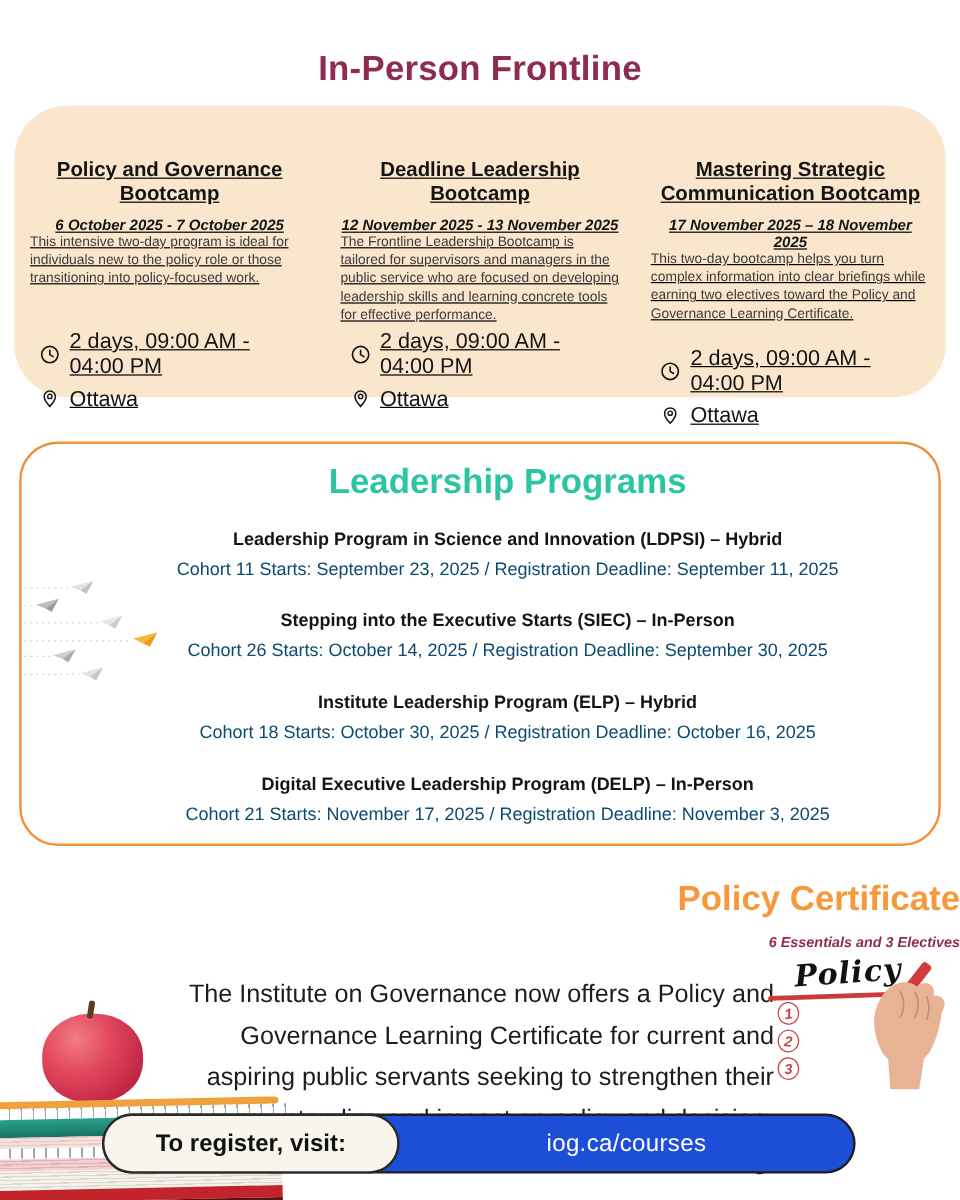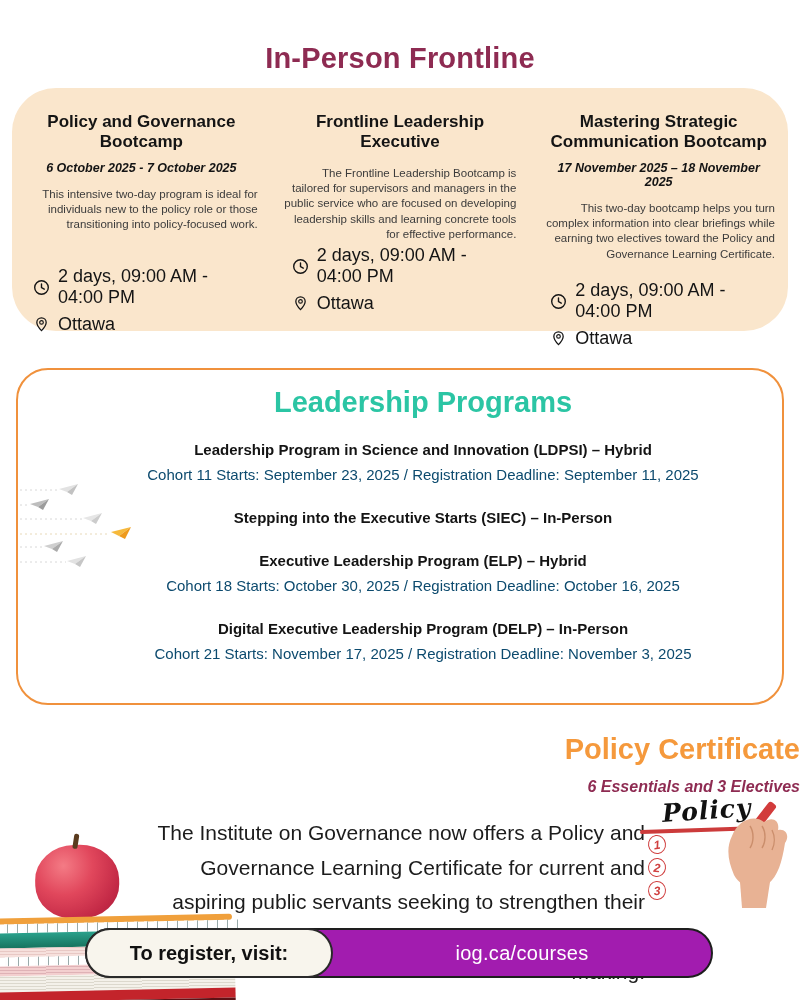--- a/index.html
+++ b/index.html
@@ -24,37 +24,36 @@
   
   .bootcamps-panel {
     position: absolute; top: 88px; left: 12px;
     width: 776px; height: 243px;
     background: #FAE6CC;
     border-radius: 44px;
     display: flex;
   }
   .bootcamp-card {
     flex: 1 1 0;
-    padding: 24px 13px 0 13px;
-    display: flex; flex-direction: column;
+    padding: 44px 13px 0 13px;
+    display: flex; flex-direction: column; text-decoration: underline;
   }
   .bootcamp-card h2 {
     font-size: 17px; font-weight: bold; color: #141414;
     text-align: center; line-height: 1.18;
     min-height: 42px;
   }
   .bootcamp-dates {
     margin-top: 7px;
     font-size: 12.5px; font-weight: bold; font-style: italic;
     color: #141414; text-align: center;
   }
   .bootcamp-desc {
-    margin-top: 12px;
     font-size: 11.5px; color: #3b3b3b;
-    text-align: right; line-height: 1.32;
+    text-align: left; line-height: 1.32;
     min-height: 76px;
   }
   .meta-row {
     display: flex; align-items: center;
     margin: 3px 0 3px 8px;
     font-size: 18px; color: #141414;
   }
   .meta-row .icon { width: 17px; height: 17px; margin-right: 8px; flex: none; display: inline-flex; }
   .meta-row .icon svg { width: 100%; height: 100%; }
 
@@ -83,21 +82,21 @@
   }
 
   
   .certificate {
     position: absolute; top: 733px; left: 0; width: 100%;
     text-align: right;
   }
   .certificate-title { font-size: 29px; font-weight: bold; color: #F5993C; }
   .certificate-subtitle {
     margin-top: 12px;
-    font-size: 16px; font-weight: bold; font-style: italic; color: #8E2B52;
+    font-size: 12px; font-weight: bold; font-style: italic; color: #8E2B52;
   }
   .certificate-desc {
     margin: 20px auto 16px;
     width: 490px;
     font-size: 21px; color: #1c1c1c; line-height: 1.65;
   }
 
   
   .policy-hand {
     position: absolute; left: 622px; top: 792px;
@@ -159,21 +158,21 @@
   .nb2 .body { height: 10px; background: repeating-linear-gradient(0deg, #F3CFCF 0 2px, #dfb2b6 2px 3px); }
   .book { position: absolute; left: 0; top: 138px; width: 240px; }
   .book .pages { height: 16px; background: repeating-linear-gradient(0deg, #F4F1EA 0 2px, #dcd8cd 2px 3px); }
   .book .cover { height: 10px; background: #C3242B; }
   .book .spine { height: 5px; background: #5e1115; }
 
   
   .register-bar {
     position: absolute; left: 85px; top: 928px;
     width: 628px; height: 50px;
-    background: #a21caf;
+    background: #1d4ed8;
     border: 2px solid #1e1e1e;
     border-radius: 26px;
     display: flex; align-items: stretch;
     z-index: 5;
   }
   .register-pill {
     flex: none; width: 248px;
     margin: -2px 0 -2px -2px;
     background: #F8F5ED;
     border: 2px solid #2a2a2a;
@@ -215,21 +214,22 @@
           <svg viewBox="0 0 16 16">
               <path d="M8 1.8 C5.4 1.8 3.6 3.8 3.6 6.1 C3.6 9.2 8 13.8 8 13.8 C8 13.8 12.4 9.2 12.4 6.1 C12.4 3.8 10.6 1.8 8 1.8 Z" fill="none" stroke="#141414" stroke-width="1.2"></path>
               <circle cx="8" cy="6" r="1.7" fill="none" stroke="#141414" stroke-width="1.1"></circle>
             </svg>
         </span>
         <span>Ottawa</span>
       </div>
     </article>
 
     <article class="bootcamp-card">
-      <h2>Frontline Leadership Executive</h2>
+      <h2>Deadline Leadership Bootcamp</h2>
+      <div class="bootcamp-dates">12 November 2025 - 13 November 2025</div>
       <p class="bootcamp-desc">The Frontline Leadership Bootcamp is tailored for supervisors and managers in the public service who are focused on developing leadership skills and learning concrete tools for effective performance.</p>
       <div class="meta-row">
         <span class="icon">
           <svg viewBox="0 0 16 16">
               <circle cx="8" cy="8" r="6.4" fill="none" stroke="#141414" stroke-width="1.3"></circle>
               <path d="M8 4.6 V8 L10.6 9.6" fill="none" stroke="#141414" stroke-width="1.3" stroke-linecap="round"></path>
             </svg>
         </span>
         <span>2 days, 09:00 AM - 04:00 PM</span>
       </div>
@@ -306,23 +306,24 @@
 
     <h2 class="leadership-title">Leadership Programs</h2>
 
     <div class="programs">
       <div class="program">
         <div class="program-name">Leadership Program in Science and Innovation (LDPSI) – Hybrid</div>
         <div class="program-details">Cohort 11 Starts: September 23, 2025 / Registration Deadline: September 11, 2025</div>
       </div>
       <div class="program">
         <div class="program-name">Stepping into the Executive Starts (SIEC) – In-Person</div>
+        <div class="program-details">Cohort 26 Starts: October 14, 2025 / Registration Deadline: September 30, 2025</div>
       </div>
       <div class="program">
-        <div class="program-name">Executive Leadership Program (ELP) – Hybrid</div>
+        <div class="program-name">Institute Leadership Program (ELP) – Hybrid</div>
         <div class="program-details">Cohort 18 Starts: October 30, 2025 / Registration Deadline: October 16, 2025</div>
       </div>
       <div class="program">
         <div class="program-name">Digital Executive Leadership Program (DELP) – In-Person</div>
         <div class="program-details">Cohort 21 Starts: November 17, 2025 / Registration Deadline: November 3, 2025</div>
       </div>
     </div>
   </section>
 
   <section class="certificate">

